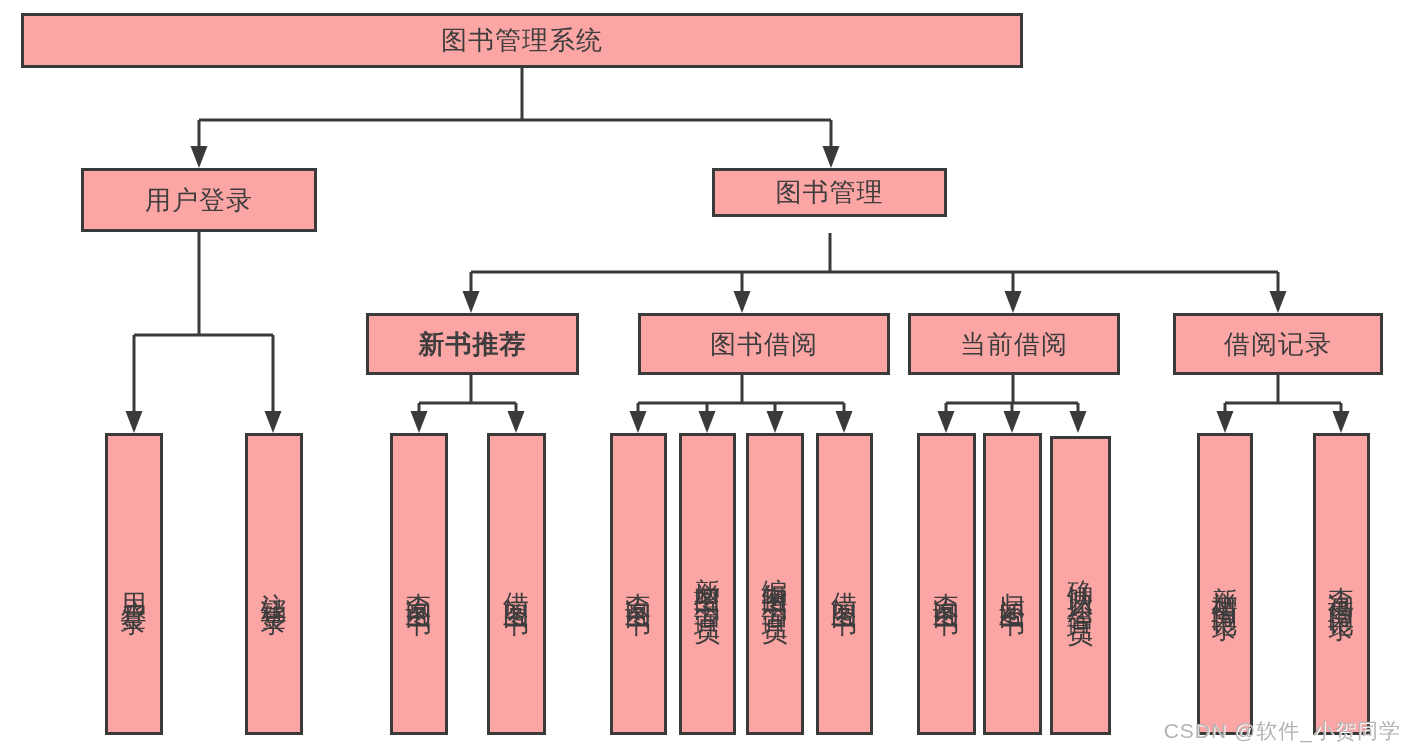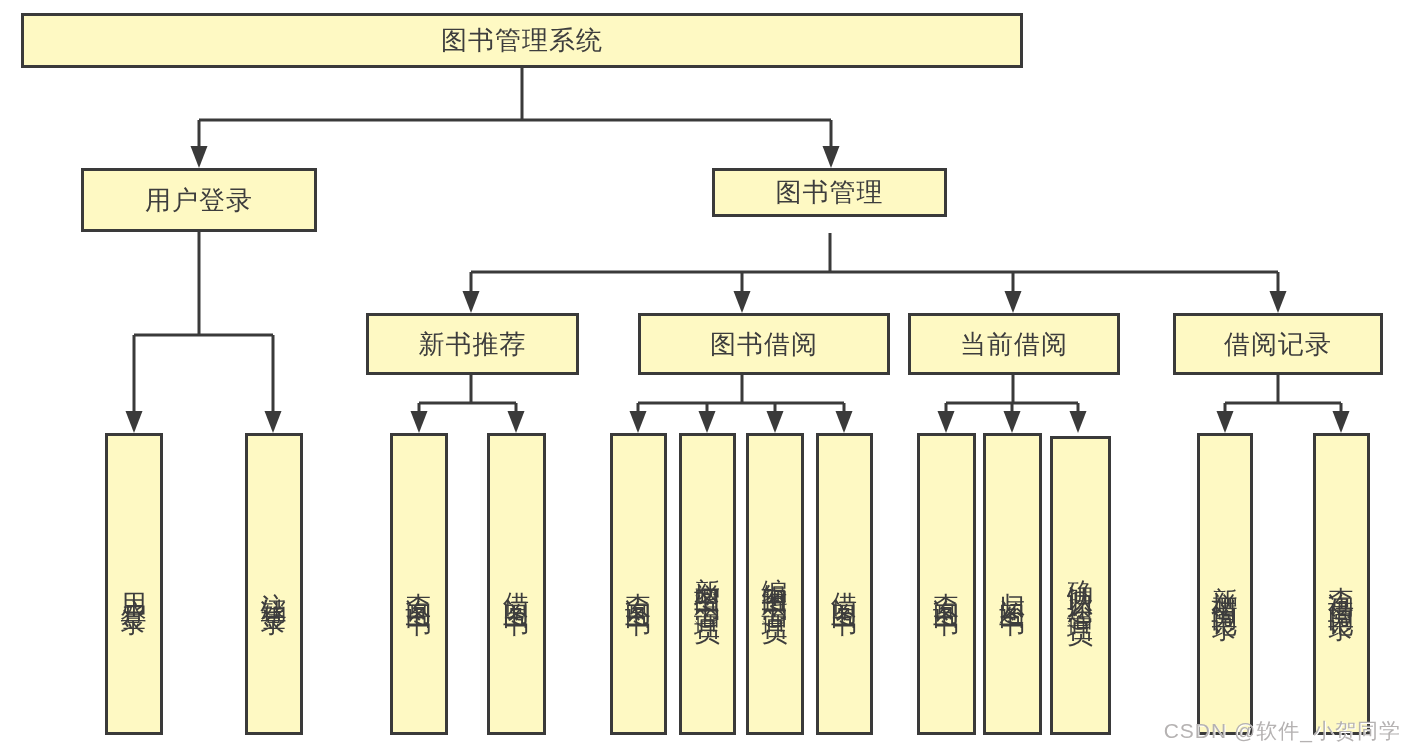--- a/index.html
+++ b/index.html
@@ -14,21 +14,21 @@
   #connectors {
     position: absolute;
     left: 0; top: 0;
     width: 1405px; height: 747px;
     pointer-events: none;
   }
   .box {
     position: absolute;
     box-sizing: border-box;
     border: 3px solid #3a3a3a;
-    background: #fef9c3;
+    background: #fca5a5;
     display: flex;
     align-items: center;
     justify-content: center;
     color: #3d3d3d;
   }
   .box.h .label {
     font-size: 26px;
     letter-spacing: 1px;
     white-space: nowrap;
   }
@@ -92,21 +92,21 @@
     <span class="label">图书管理系统</span>
   </div>
 
   <div class="box h" style="left:81px; top:168px; width:236px; height:64px;">
     <span class="label">用户登录</span>
   </div>
   <div class="box h" style="left:712px; top:168px; width:235px; height:49px;">
     <span class="label">图书管理</span>
   </div>
 
-  <div class="box h" style="left:366px; top:313px; width:213px; height:62px;">
+  <div class="box h" style="left:366px; top:313px; width:213px; height:62px;font-weight:bold;">
     <span class="label">新书推荐</span>
   </div>
   <div class="box h" style="left:638px; top:313px; width:252px; height:62px;">
     <span class="label">图书借阅</span>
   </div>
   <div class="box h" style="left:908px; top:313px; width:212px; height:62px;">
     <span class="label">当前借阅</span>
   </div>
   <div class="box h" style="left:1173px; top:313px; width:210px; height:62px;align-items:center;">
     <span class="label">借阅记录</span>

